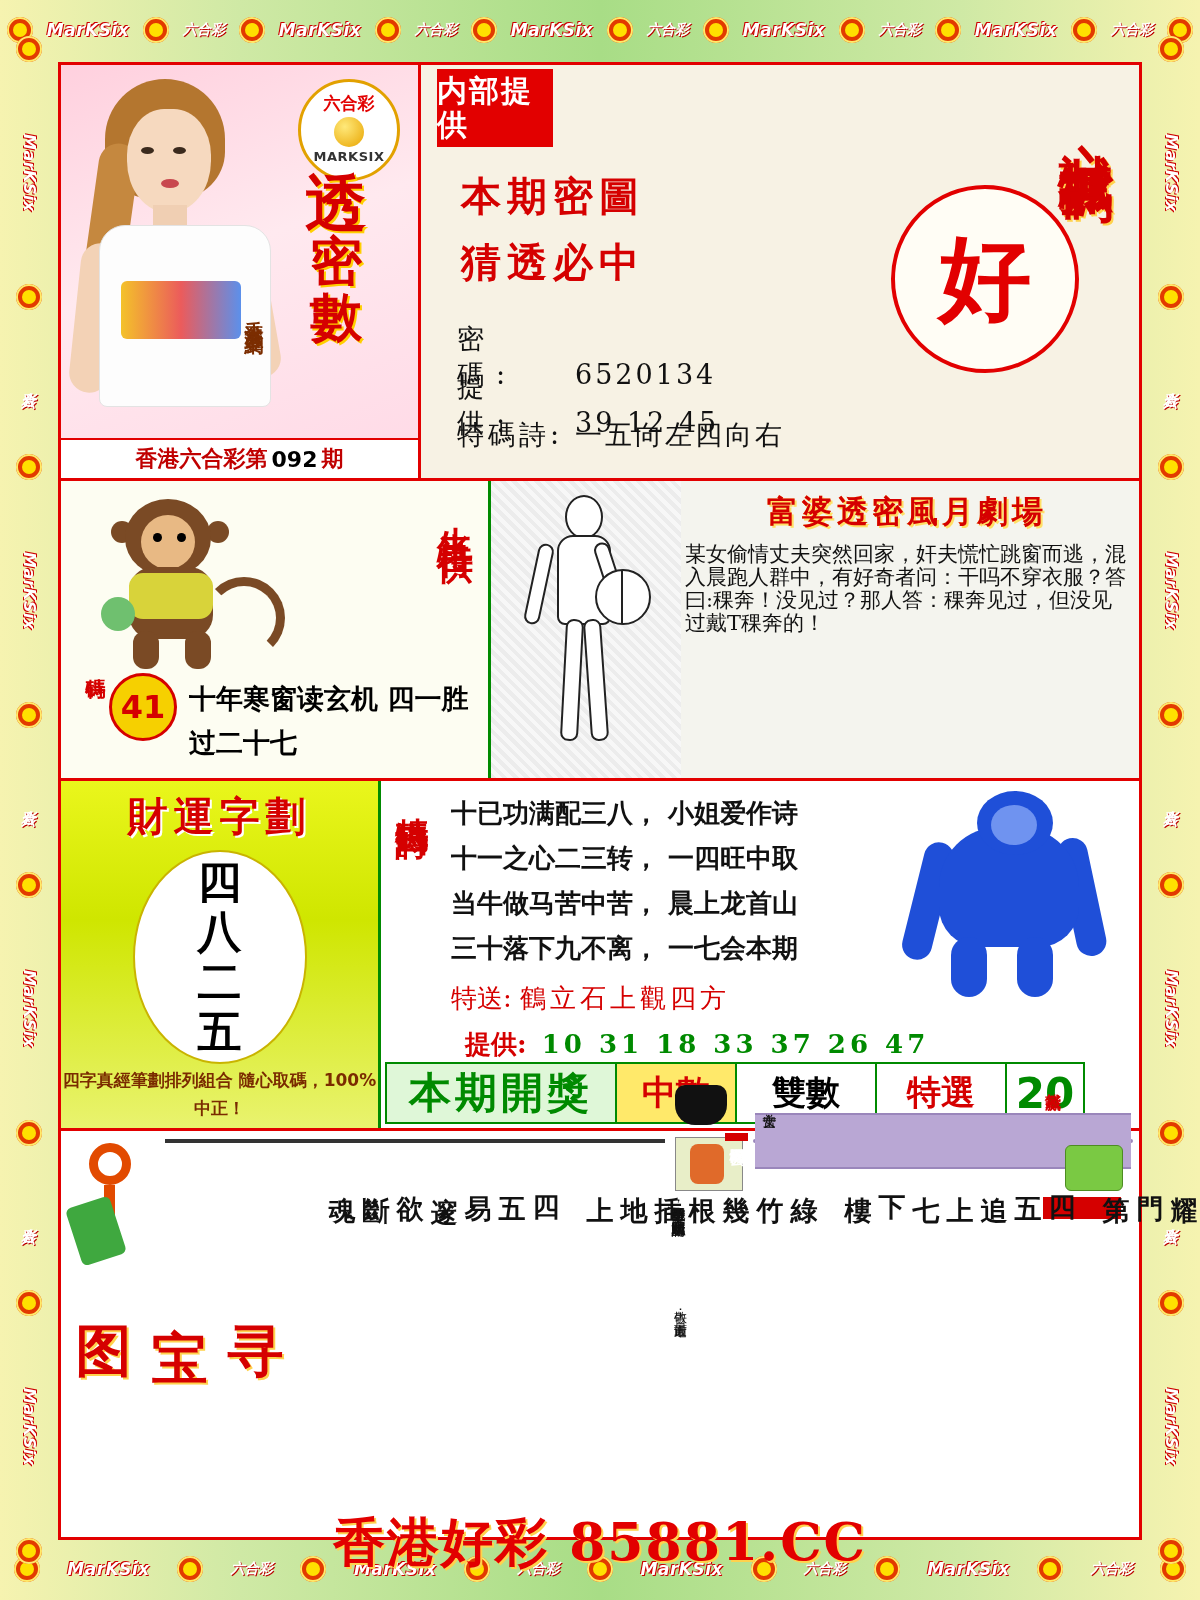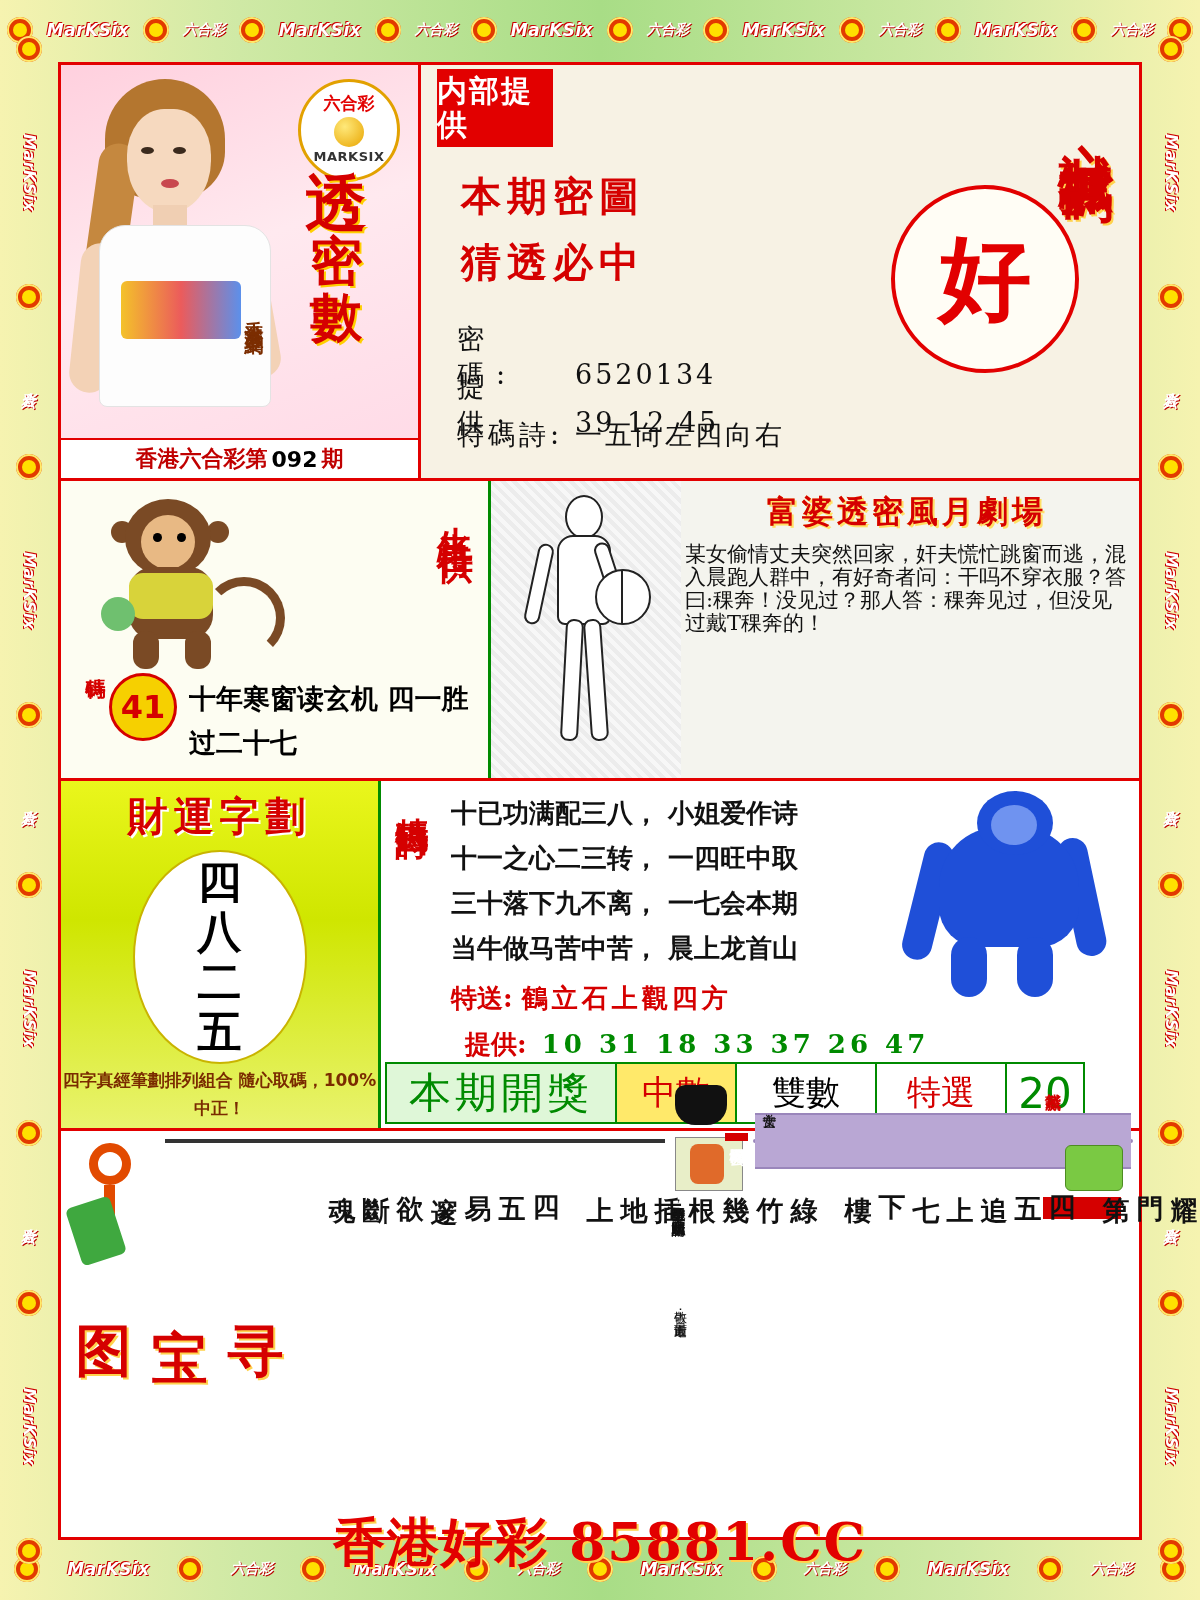--- a/index.html
+++ b/index.html
@@ -241,21 +241,21 @@
     position:absolute;left:8px;top:10px;writing-mode:vertical-rl;
     font-size:33px;font-weight:bold;color:#d50000;letter-spacing:4px;
     font-family:"DejaVu Serif","Liberation Serif",serif;
   }
   .poem-lines{
     position:absolute;left:70px;top:10px;width:520px;
     font-size:26px;line-height:45px;color:#111;font-weight:bold;
     font-family:"DejaVu Serif","Liberation Serif",serif;
   }
   .tesong{
-    position:absolute;left:70px;top:200px;font-size:26px;font-weight:bold;color:#d50000;
+    position:absolute;left:70px;top:200px;font-size:26px;font-weight:normal;color:#d50000;
     font-family:"DejaVu Serif","Liberation Serif",serif;
   }
   .tesong .t{color:#d50000;}
   .tesong .v{color:#d50000;letter-spacing:4px;}
   .tigong{
     position:absolute;left:84px;top:246px;font-size:26px;font-weight:bold;
     font-family:"DejaVu Serif","Liberation Serif",serif;
   }
   .tigong .t{color:#d50000;}
   .tigong .nums{color:#008a00;letter-spacing:4px;margin-left:6px;}
@@ -265,21 +265,21 @@
   .ape .face{position:absolute;left:92px;top:18px;width:46px;height:40px;border-radius:50%;background:#6f93f0;}
   .ape .arm{position:absolute;width:30px;height:120px;border-radius:16px;background:#1f4fd8;}
   .ape .arm.l{left:14px;top:54px;transform:rotate(14deg);}
   .ape .arm.r{left:168px;top:50px;transform:rotate(-12deg);}
   .ape .leg{position:absolute;width:36px;height:60px;border-radius:18px;background:#1f4fd8;top:150px;}
   .ape .leg.l{left:52px;} .ape .leg.r{left:118px;}
   .draw-bar{
     position:absolute;left:4px;bottom:4px;width:700px;height:62px;display:flex;
     border:2px solid #008a00;box-sizing:border-box;
   }
-  .db-cell{display:flex;align-items:center;justify-content:center;font-weight:normal;border-right:2px solid #008a00;box-sizing:border-box;}
+  .db-cell{display:flex;align-items:center;justify-content:center;font-weight:bold;border-right:2px solid #008a00;box-sizing:border-box;}
   .db1{width:230px;background:#dff7d8;color:#008a00;font-size:42px;letter-spacing:4px;}
   .db2{width:120px;background:#ffe96a;color:#d50000;font-size:34px;}
   .db3{width:140px;background:#fff;color:#000;font-size:34px;}
   .db4{width:130px;background:#fff;color:#d50000;font-size:34px;}
   .db5{flex:1;background:#fff;color:#008a00;font-size:42px;border-right:none;}
   
   .row4{display:flex;height:auto;flex:1;background:#fff;}
   .xunbao{
     width:100px;position:relative;background:#fff;
   }
@@ -561,22 +561,22 @@
         </div>
         <div class="cai-foot">四字真經筆劃排列組合
 隨心取碼，100%中正！</div>
       </div>
 
       <div class="poem-box">
         <div class="poem-label">特碼詩曰：</div>
         <div class="poem-lines">
           <div>十已功满配三八，  小姐爱作诗</div>
           <div>十一之心二三转，  一四旺中取</div>
+          <div>当牛做马苦中苦，  晨上龙首山</div>
           <div>三十落下九不离，  一七会本期</div>
-          <div>当牛做马苦中苦，  晨上龙首山</div>
         </div>
         <div class="tesong">
           <span class="t">特送:</span>
           <span class="v">鶴立石上觀四方</span>
         </div>
         <div class="tigong">
           <span class="t">提供:</span>
           <span class="nums">10  31  18  33  37  26  47</span>
         </div>
 

